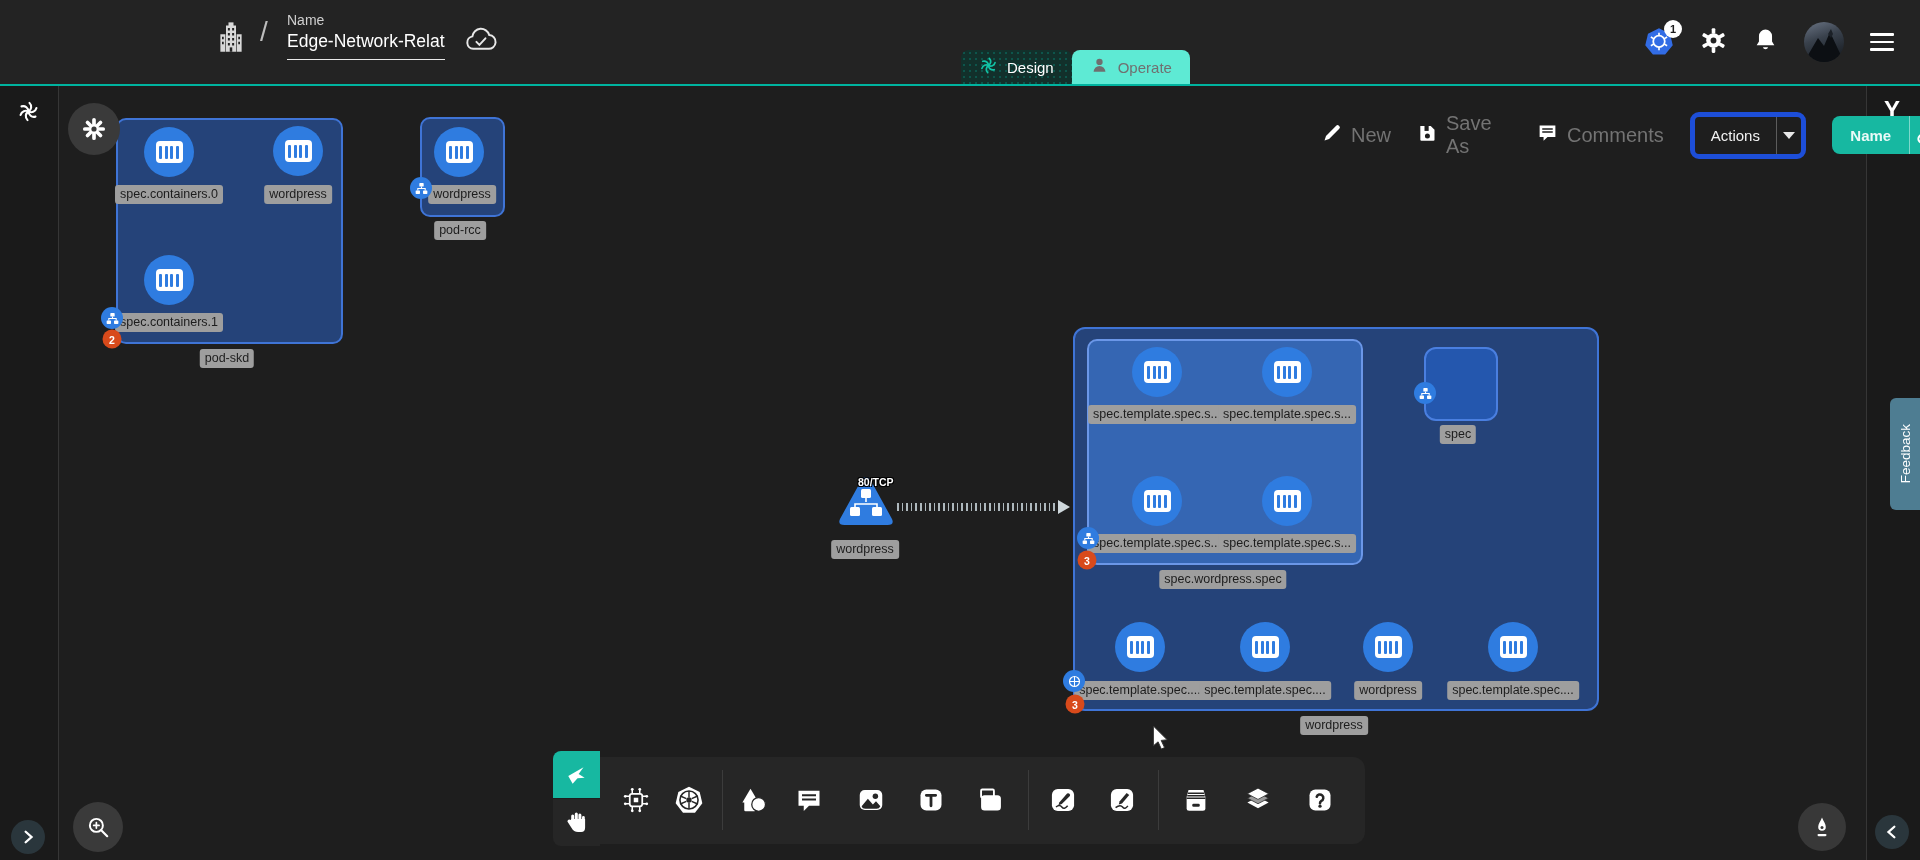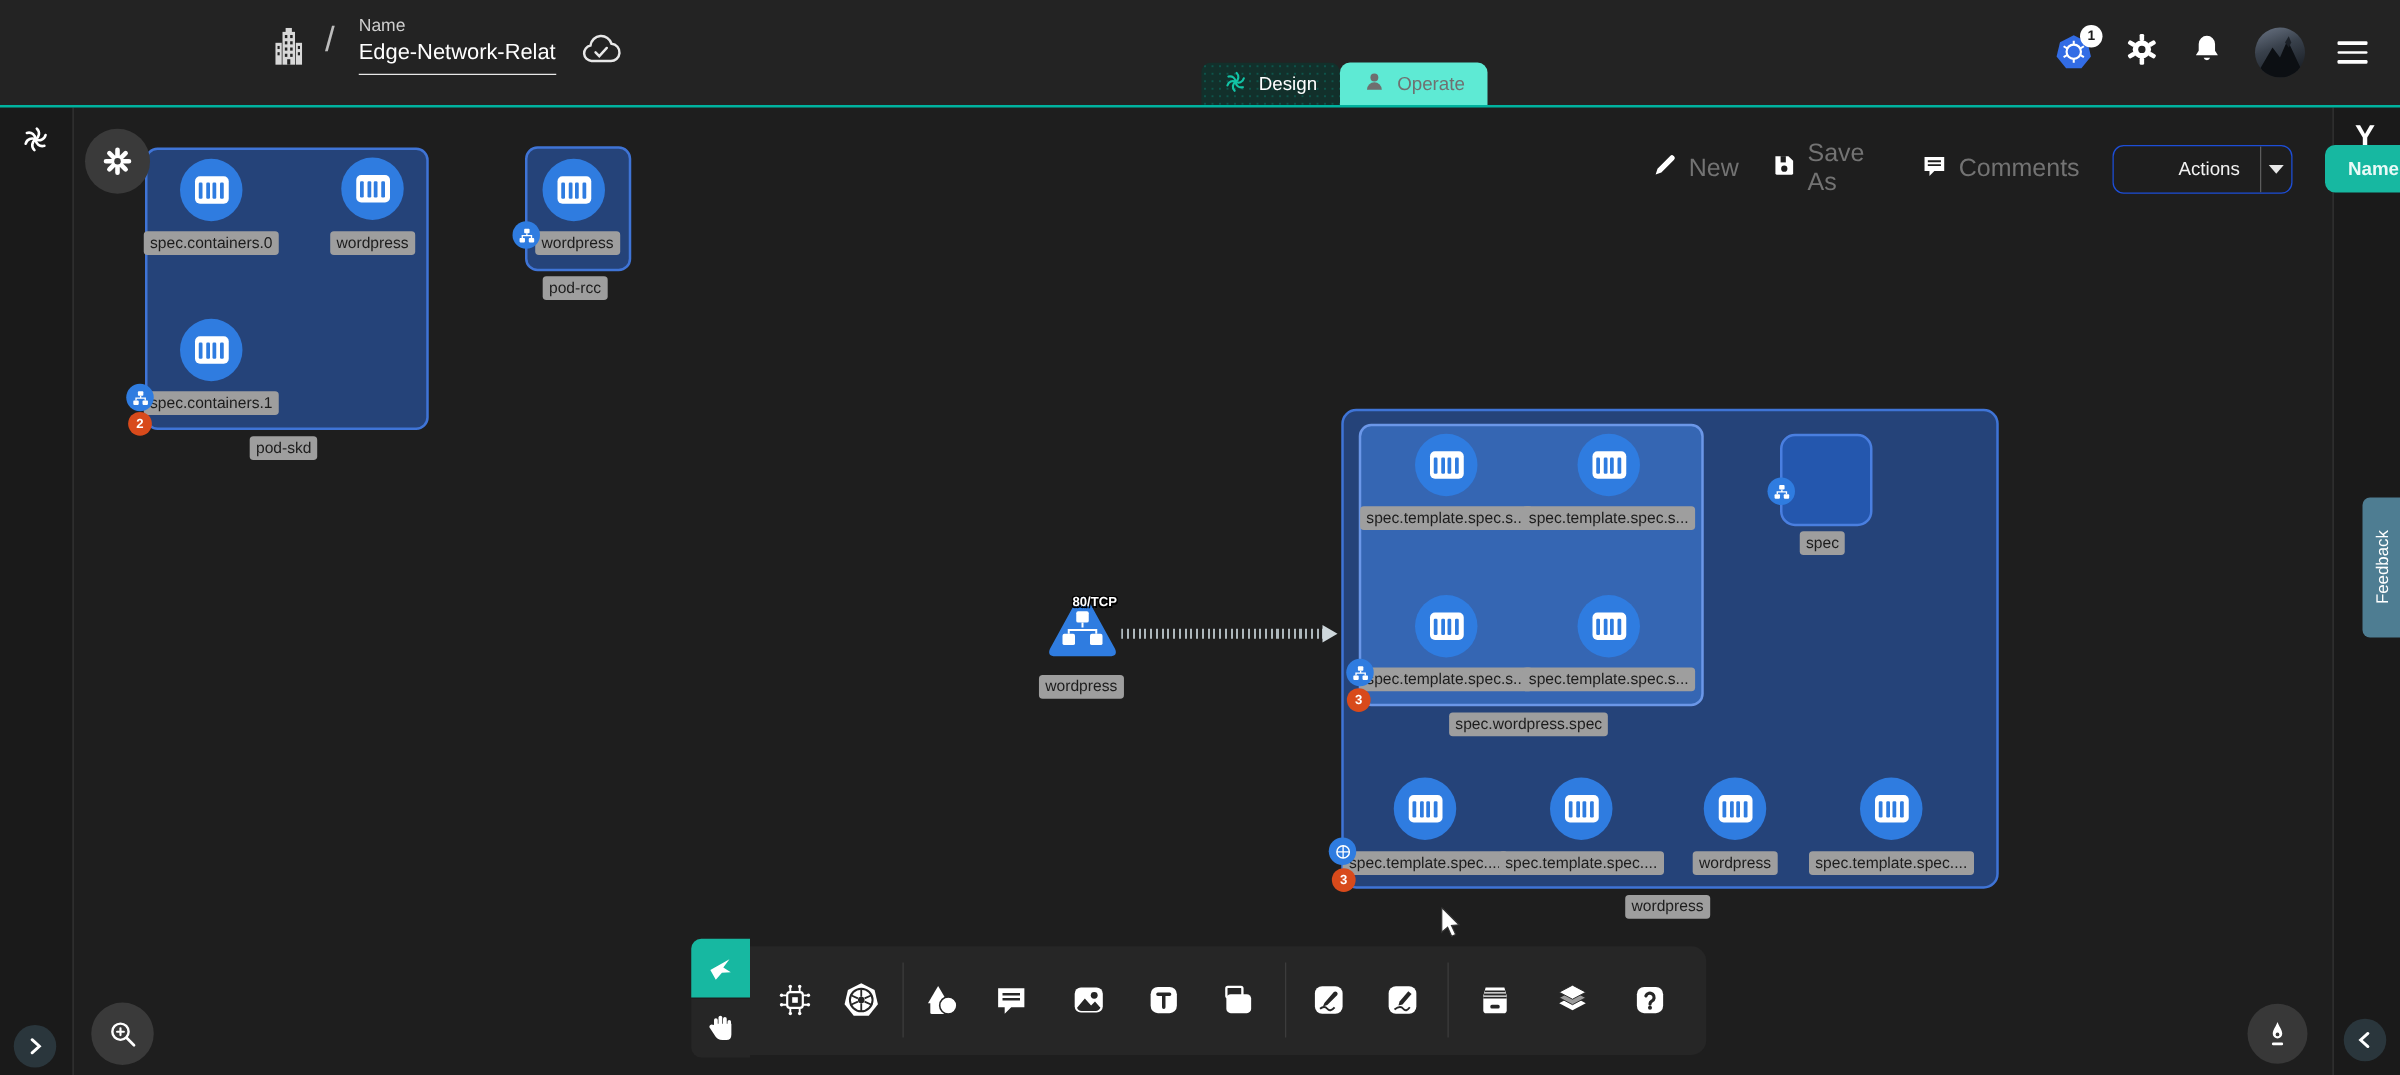--- a/index.html
+++ b/index.html
@@ -42,22 +42,22 @@
   .rail-right{position:absolute;left:1866px;top:86px;width:54px;height:774px;background:#1a1a1a;border-left:1px solid #363636;}
   .y-icon{position:absolute;left:1884px;top:96px;font-size:24px;font-weight:bold;color:#fff;z-index:5;}
   .feedback-tab{position:absolute;left:1890px;top:398px;width:30px;height:112px;background:#4E7D92;
        border-radius:6px 0 0 6px;display:flex;align-items:center;justify-content:center;z-index:6;cursor:pointer;}
   .feedback-tab span{writing-mode:vertical-rl;transform:rotate(180deg);color:#fff;font-size:13.5px;}
   .circle-btn{position:absolute;border-radius:50%;display:flex;align-items:center;justify-content:center;cursor:pointer;}
 
   
   .abar{position:absolute;left:1322px;top:116px;height:38px;display:flex;align-items:center;gap:26px;z-index:20;}
   .abar-item{display:flex;align-items:center;gap:9px;font-size:20px;color:#737373;cursor:pointer;}
-  .actions-btn{display:flex;align-items:stretch;height:37px;border:1px solid #1d4ed8;border-radius:9px;
-       overflow:hidden;cursor:pointer;padding-left:36px;}
+  .actions-btn{display:flex;align-items:stretch;height:37px;border:5px solid #1d4ed8;border-radius:9px;
+       overflow:hidden;cursor:pointer;}
   .actions-main{display:flex;align-items:center;padding:0 16px;font-size:15px;color:#f2f2f2;}
   .actions-split{width:1px;background:#5c5c5c;}
   .actions-caret{display:flex;align-items:center;justify-content:center;width:34px;}
   .caret-down{width:0;height:0;border-left:6px solid transparent;border-right:6px solid transparent;border-top:7px solid #e8e8e8;}
   .share-btn{display:flex;align-items:stretch;height:38px;background:#17B8A1;border-radius:8px;overflow:hidden;cursor:pointer;}
   .share-main{display:flex;align-items:center;padding:0 18px;font-size:15px;font-weight:bold;color:#eafaf7;}
   .share-split{width:1px;background:rgba(255,255,255,.45);}
   .share-link{display:flex;align-items:center;justify-content:center;width:42px;}
 
   

